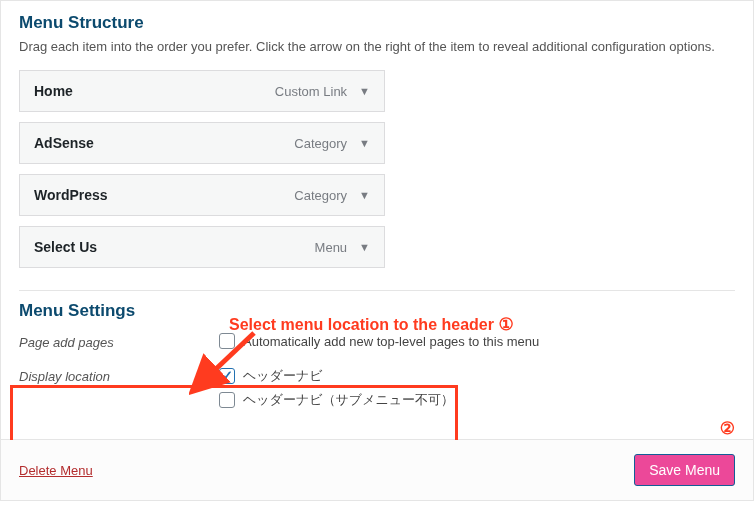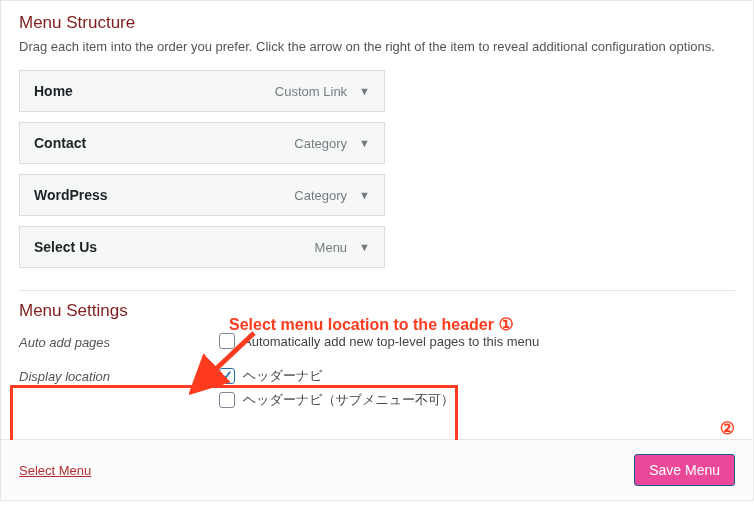--- a/index.html
+++ b/index.html
@@ -1,18 +1,18 @@
 <!DOCTYPE html>
 <html><head>
 <meta charset="utf-8">
 <style>
 * { box-sizing: border-box; margin: 0; padding: 0; }
 body { font-family: -apple-system, "Helvetica Neue", Arial, sans-serif; font-size: 13px; color: #444; background: #fff; width: 754px; }
 .container { padding: 12px 18px 18px 18px; border: 1px solid #e5e5e5; position: relative; }
-h2 { font-size: 17px; font-weight: 400; color: #7f1d1d; margin-bottom: 6px; }
+h2 { font-size: 17px; font-weight: 700; color: #0c4a6e; margin-bottom: 6px; }
 .desc { font-size: 13px; color: #555; margin-bottom: 16px; }
 .menu-item { background: #f6f7f7; border: 1px solid #dcdcde; padding: 12px 14px; width: 366px; margin-bottom: 10px; display: flex; align-items: center; cursor: move; }
 .menu-item .mi-title { font-weight: 700; font-size: 14px; color: #1d2327; flex: 1; }
 .menu-item .mi-type { font-size: 13px; color: #787c82; margin-right: 12px; margin-left: 19px; }
 .menu-item .mi-caret { color: #787c82; font-size: 11px; }
 .section-sep { border-top: 1px solid #e5e5e5; margin: 22px 0 10px 0; }
 .settings-row { display: flex; align-items: flex-start; padding: 6px 0; font-size: 13px; }
 .settings-label { width: 200px; font-style: italic; color: #555; padding-top: 2px; }
 .settings-body label { display: flex; align-items: center; gap: 8px; margin-bottom: 6px; color: #444; }
 input[type=checkbox] { width: 16px; height: 16px; border: 1px solid #7e8993; border-radius: 3px; appearance: none; background: #fff; position: relative; cursor: pointer; }
@@ -33,42 +33,42 @@
   <h2>Menu Structure</h2>
   <p class="desc">Drag each item into the order you prefer. Click the arrow on the right of the item to reveal additional configuration options.</p>
 
   <div>
     <div class="menu-item">
       <span class="mi-title">Home</span>
       <span class="mi-type">Custom Link</span>
       <span class="mi-caret">▼</span>
     </div>
     <div class="menu-item">
-      <span class="mi-title">Contact</span>
+      <span class="mi-title">AdSense</span>
       <span class="mi-type">Category</span>
       <span class="mi-caret">▼</span>
     </div>
     <div class="menu-item">
       <span class="mi-title">WordPress</span>
       <span class="mi-type">Category</span>
       <span class="mi-caret">▼</span>
     </div>
     <div class="menu-item">
       <span class="mi-title">Select Us</span>
       <span class="mi-type">Menu</span>
       <span class="mi-caret">▼</span>
     </div>
   </div>
 
   <div class="section-sep"></div>
 
   <h2>Menu Settings</h2>
 
   <div class="settings-row">
-    <div class="settings-label">Auto add pages</div>
+    <div class="settings-label">Page add pages</div>
     <div class="settings-body">
       <label>
         <input type="checkbox" style="">
         <span>Automatically add new top-level pages to this menu</span>
       </label>
     </div>
   </div>
 
   <div class="settings-row">
     <div class="settings-label">Display location</div>
@@ -94,16 +94,16 @@
     <defs>
         <marker id="ah" markerWidth="8" markerHeight="8" refX="5" refY="4" orient="auto">
           <polygon points="0 0, 8 4, 0 8" fill="#ff3b1f"></polygon>
         </marker>
       </defs>
     <line x1="65" y1="6" x2="10" y2="58" stroke="#ff3b1f" stroke-width="5" marker-end="url(#ah)"></line>
   </svg>
 </div>
 
 <div class="footer" style="position:relative;">
-  <a class="delete-link">Select Menu</a>
+  <a class="delete-link">Delete Menu</a>
   <button class="save-btn">Save Menu</button>
   <div class="annot circled" style="position:absolute; right:18px; top:-22px;">②</div>
 </div>
 
 </body></html>

